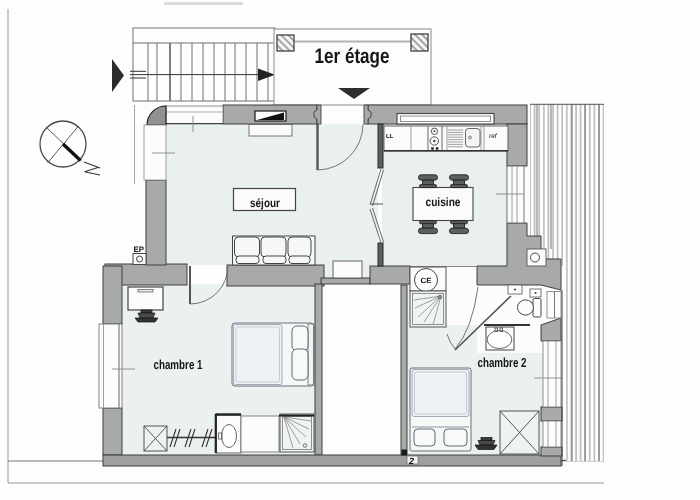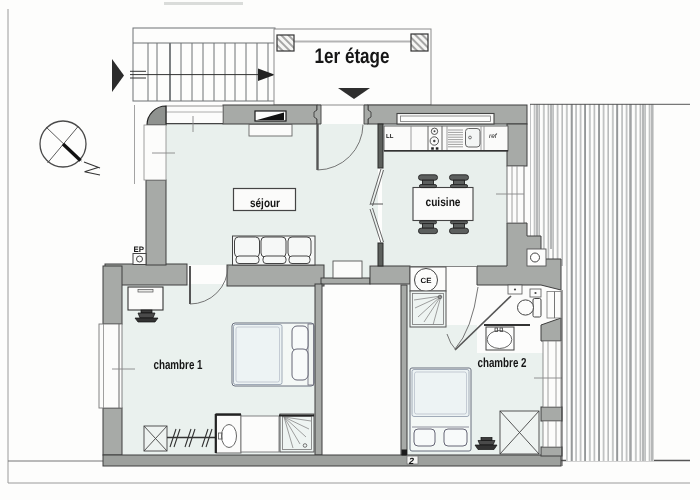--- a/index.html
+++ b/index.html
@@ -1,16 +1,16 @@
 <!DOCTYPE html>
 <html><head>
 <meta charset="utf-8">
 <style>
   html,body{margin:0;padding:0;background:#fdfdfc;}
-  #page{width:700px;height:500px;position:relative;overflow:hidden;}
+  #page{width:604px;height:500px;position:relative;overflow:hidden;}
   svg{position:absolute;left:0;top:0;}
   text{font-family:"Liberation Sans", sans-serif;fill:#161616;text-rendering:geometricPrecision;}
 </style>
 </head>
 <body>
 <div id="page">
 <svg width="700" height="500" viewBox="0 0 700 500">
 <defs>
   <pattern id="hatchv" width="4.6" height="8" patternUnits="userSpaceOnUse">
     <rect width="4.6" height="8" fill="#fdfdfc"></rect>

